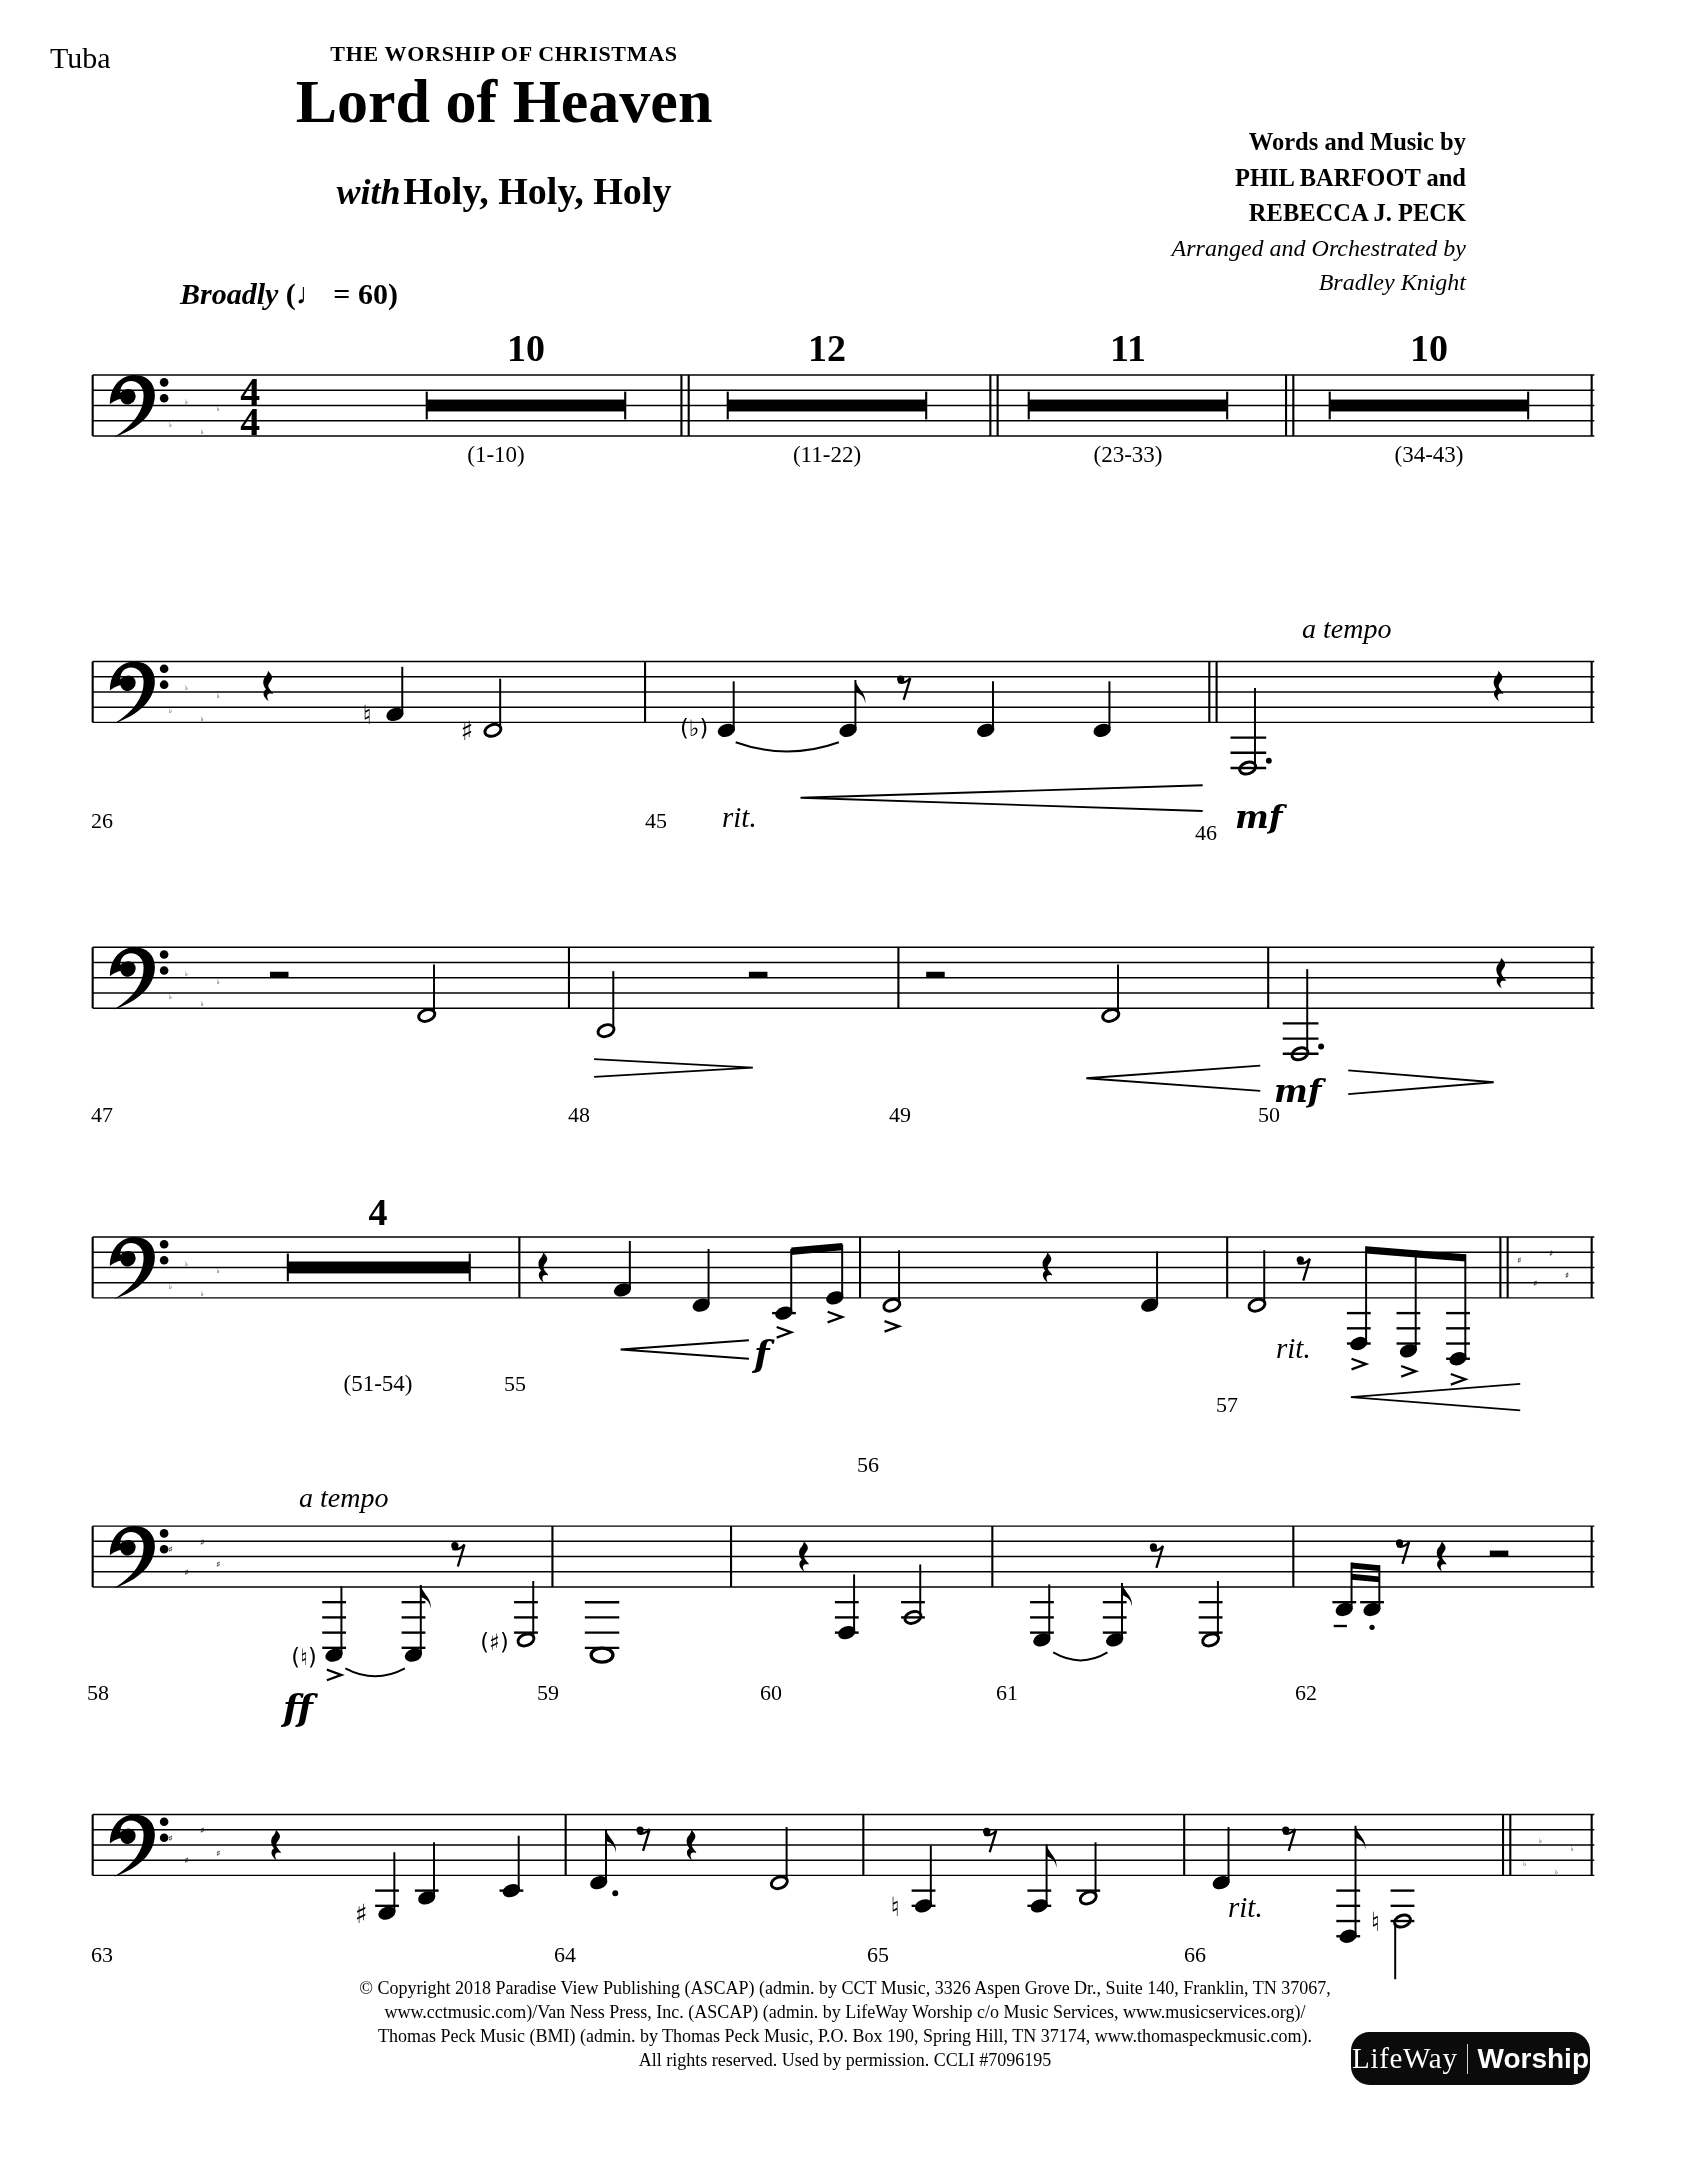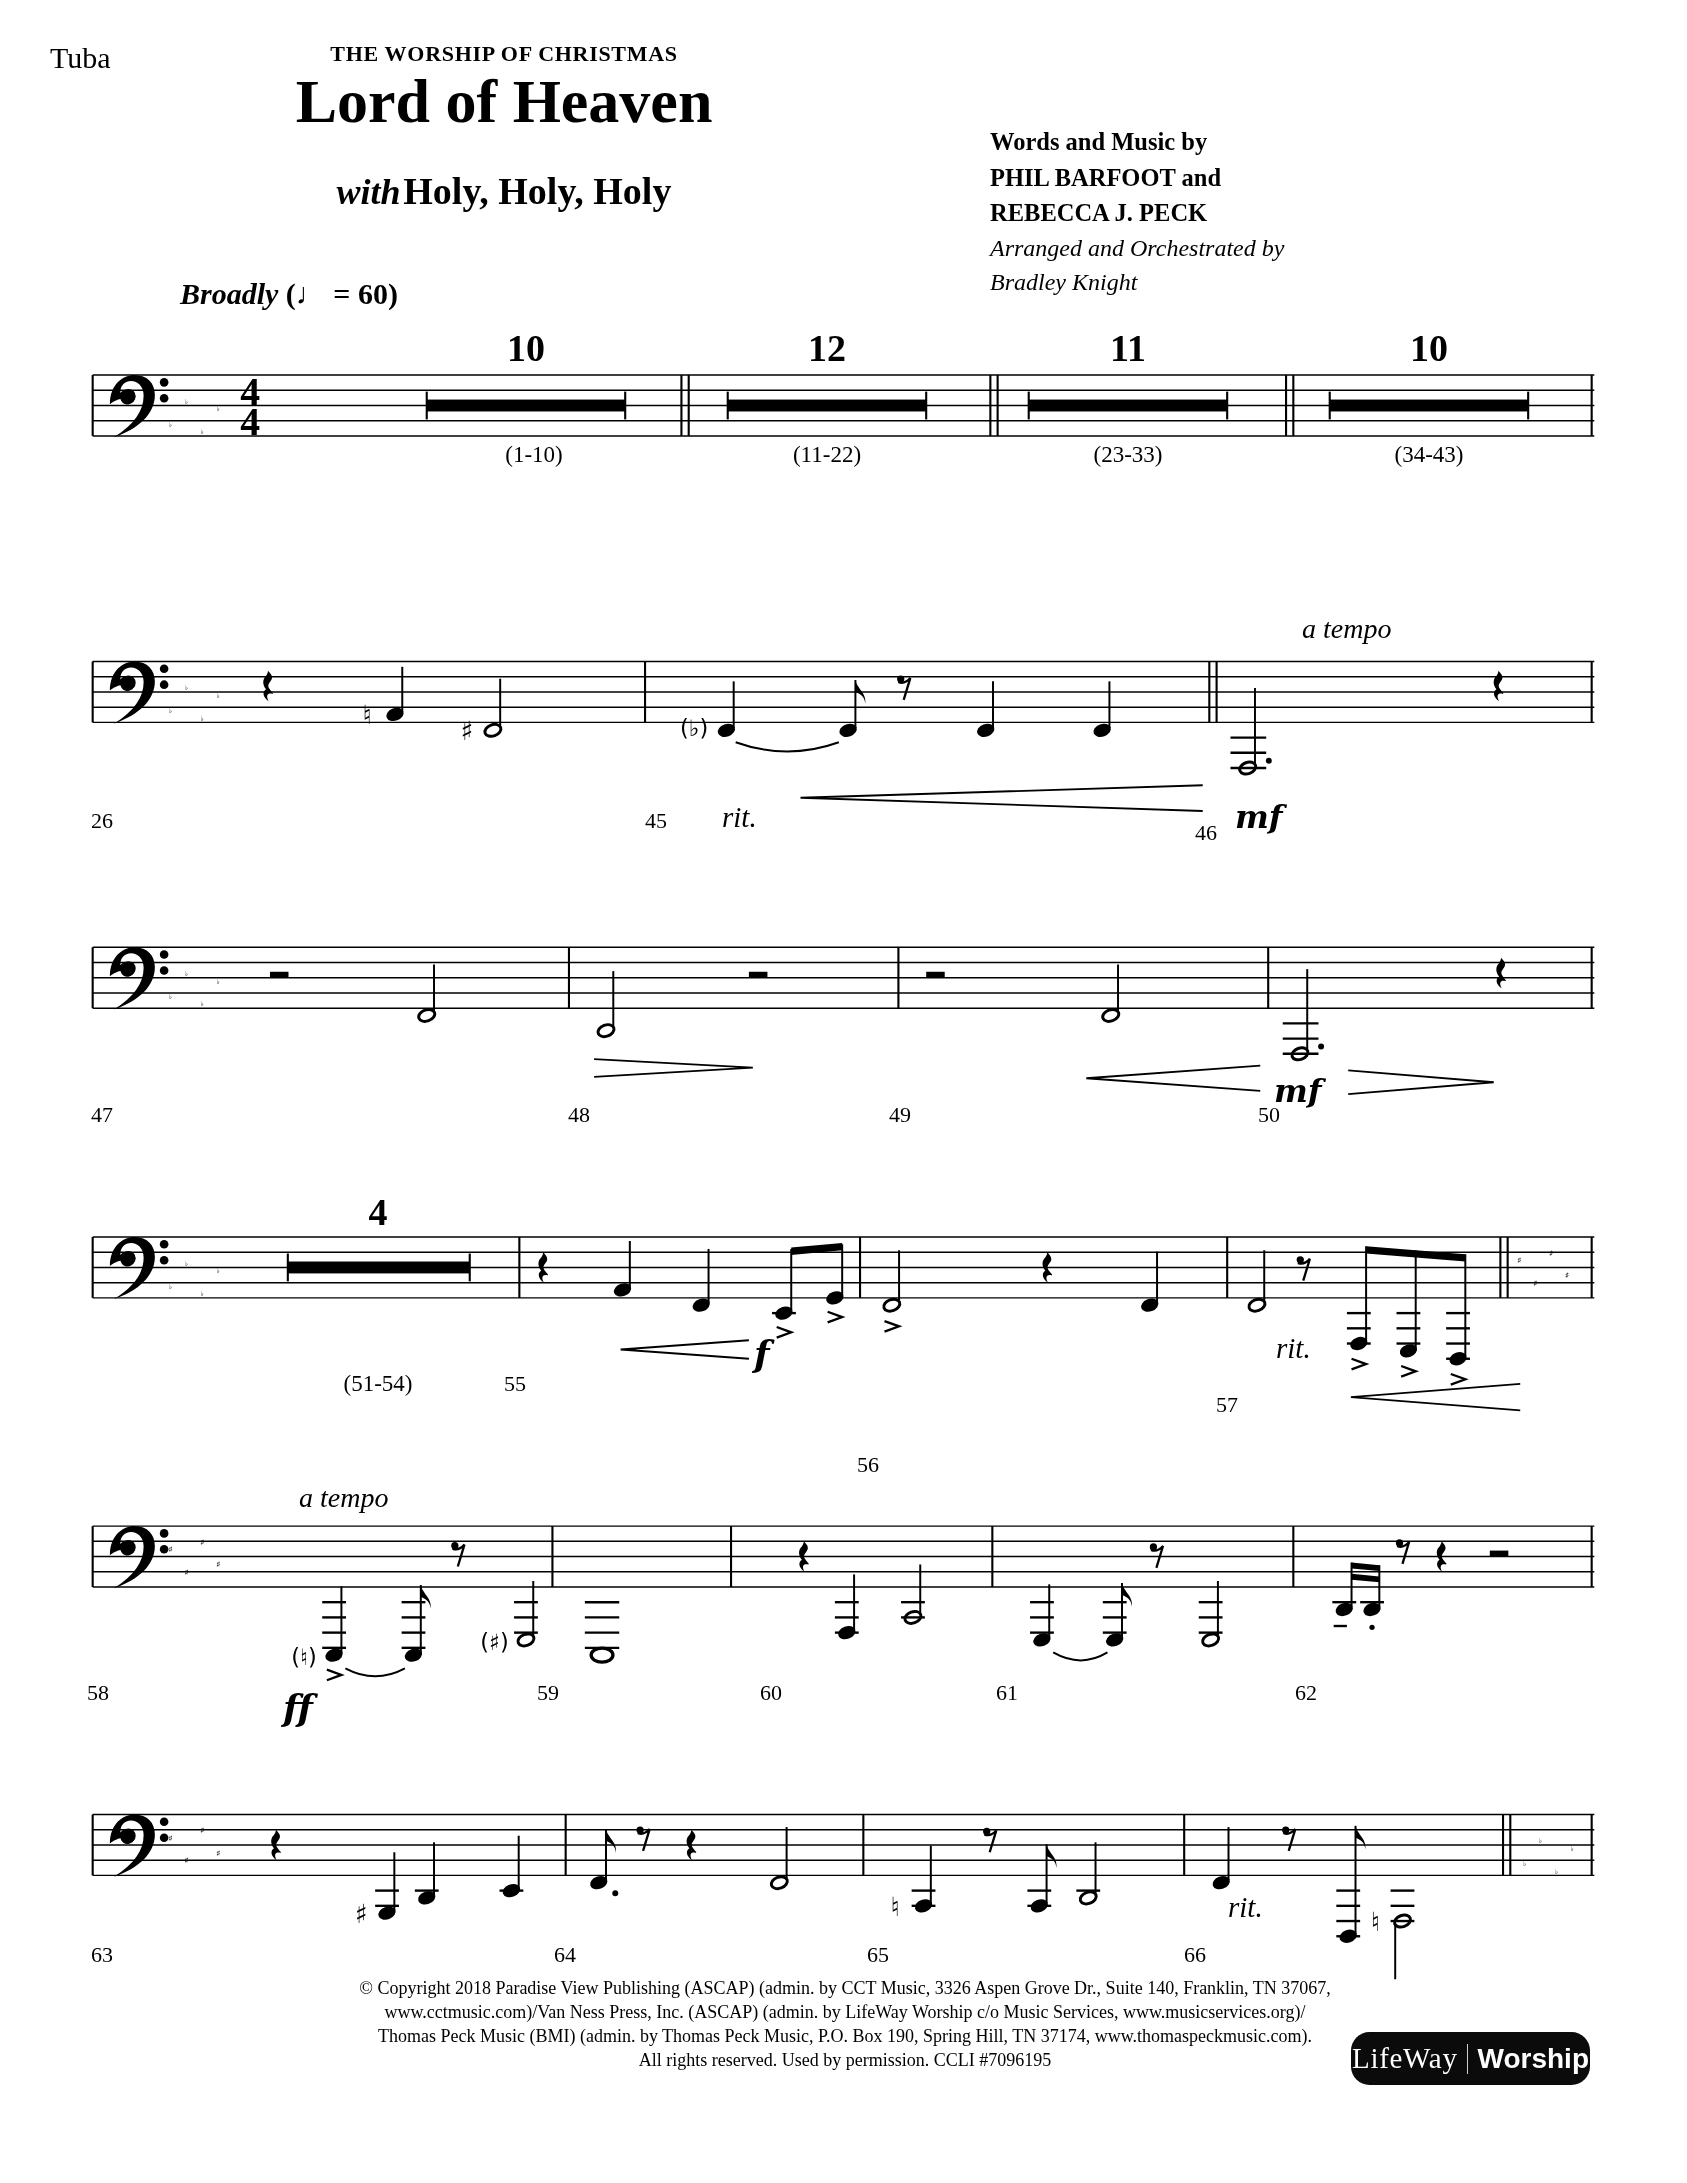--- a/index.html
+++ b/index.html
@@ -4,21 +4,21 @@
 <style>
   html,body{margin:0;padding:0;background:#888;}
   .page{position:relative;width:1687px;height:2183px;background:#ffffff;font-family:"Liberation Serif","DejaVu Serif",serif;color:#000;overflow:hidden;}
   .abs{position:absolute;white-space:nowrap;}
   .ctr{transform:translateX(-50%);text-align:center;}
   .part-name{font-size:30px;}
   .series{font-size:22px;font-weight:bold;letter-spacing:0.7px;}
   .title{font-size:62px;font-weight:bold;}
   .sub-with{font-size:36px;font-style:italic;font-weight:bold;}
   .sub-main{font-size:38px;font-weight:bold;}
-  .credits{text-align:left;line-height:1.45;}
+  .credits{text-align:right;line-height:1.45;}
   .cr-b{font-size:24.5px;font-weight:bold;}
   .cr-i{font-size:24px;font-style:italic;}
   .tempo{font-size:30px;font-weight:bold;}
   .tempo .t-lab{font-style:italic;}
   .tempo .t-met{font-family:"Liberation Serif","DejaVu Sans",serif;}
   .mrnum{font-size:38px;font-weight:bold;}
   .mrrange{font-size:23px;}
   .mnum{font-size:22px;}
   .dyn{font-family:"DejaVu Serif",serif;font-style:italic;font-weight:bold;text-align:center;}
   .dyn-mf{font-size:32px;}
@@ -490,21 +490,21 @@
   </div>
 
   <div class="abs tempo" style="left:180px;top:277px;">
     <span class="t-lab">Broadly </span><span class="t-met">(♩ = 60)</span>
   </div>
 
   <div class="abs mrnum ctr" style="left:526px;top:326px;">10</div>
   <div class="abs mrnum ctr" style="left:827px;top:326px;">12</div>
   <div class="abs mrnum ctr" style="left:1128px;top:326px;">11</div>
   <div class="abs mrnum ctr" style="left:1429px;top:326px;">10</div>
-  <div class="abs mrrange ctr" style="left:534px;top:442px;text-align:right;">(1-10)</div>
+  <div class="abs mrrange ctr" style="left:496px;top:442px;text-align:right;">(1-10)</div>
   <div class="abs mrrange ctr" style="left:827px;top:442px;">(11-22)</div>
   <div class="abs mrrange ctr" style="left:1128px;top:442px;">(23-33)</div>
   <div class="abs mrrange ctr" style="left:1429px;top:442px;">(34-43)</div>
 
   <div class="abs dir" style="left:722px;top:801px;">rit.</div>
   <div class="abs dir dir-sm" style="left:1302px;top:613px;">a tempo</div>
   <div class="abs dyn dyn-mf" style="left:1235px;top:798px;">mf</div>
   <div class="abs mnum" style="left:91px;top:808px;">26</div>
   <div class="abs mnum" style="left:645px;top:808px;">45</div>
   <div class="abs mnum" style="left:1195px;top:820px;">46</div>

